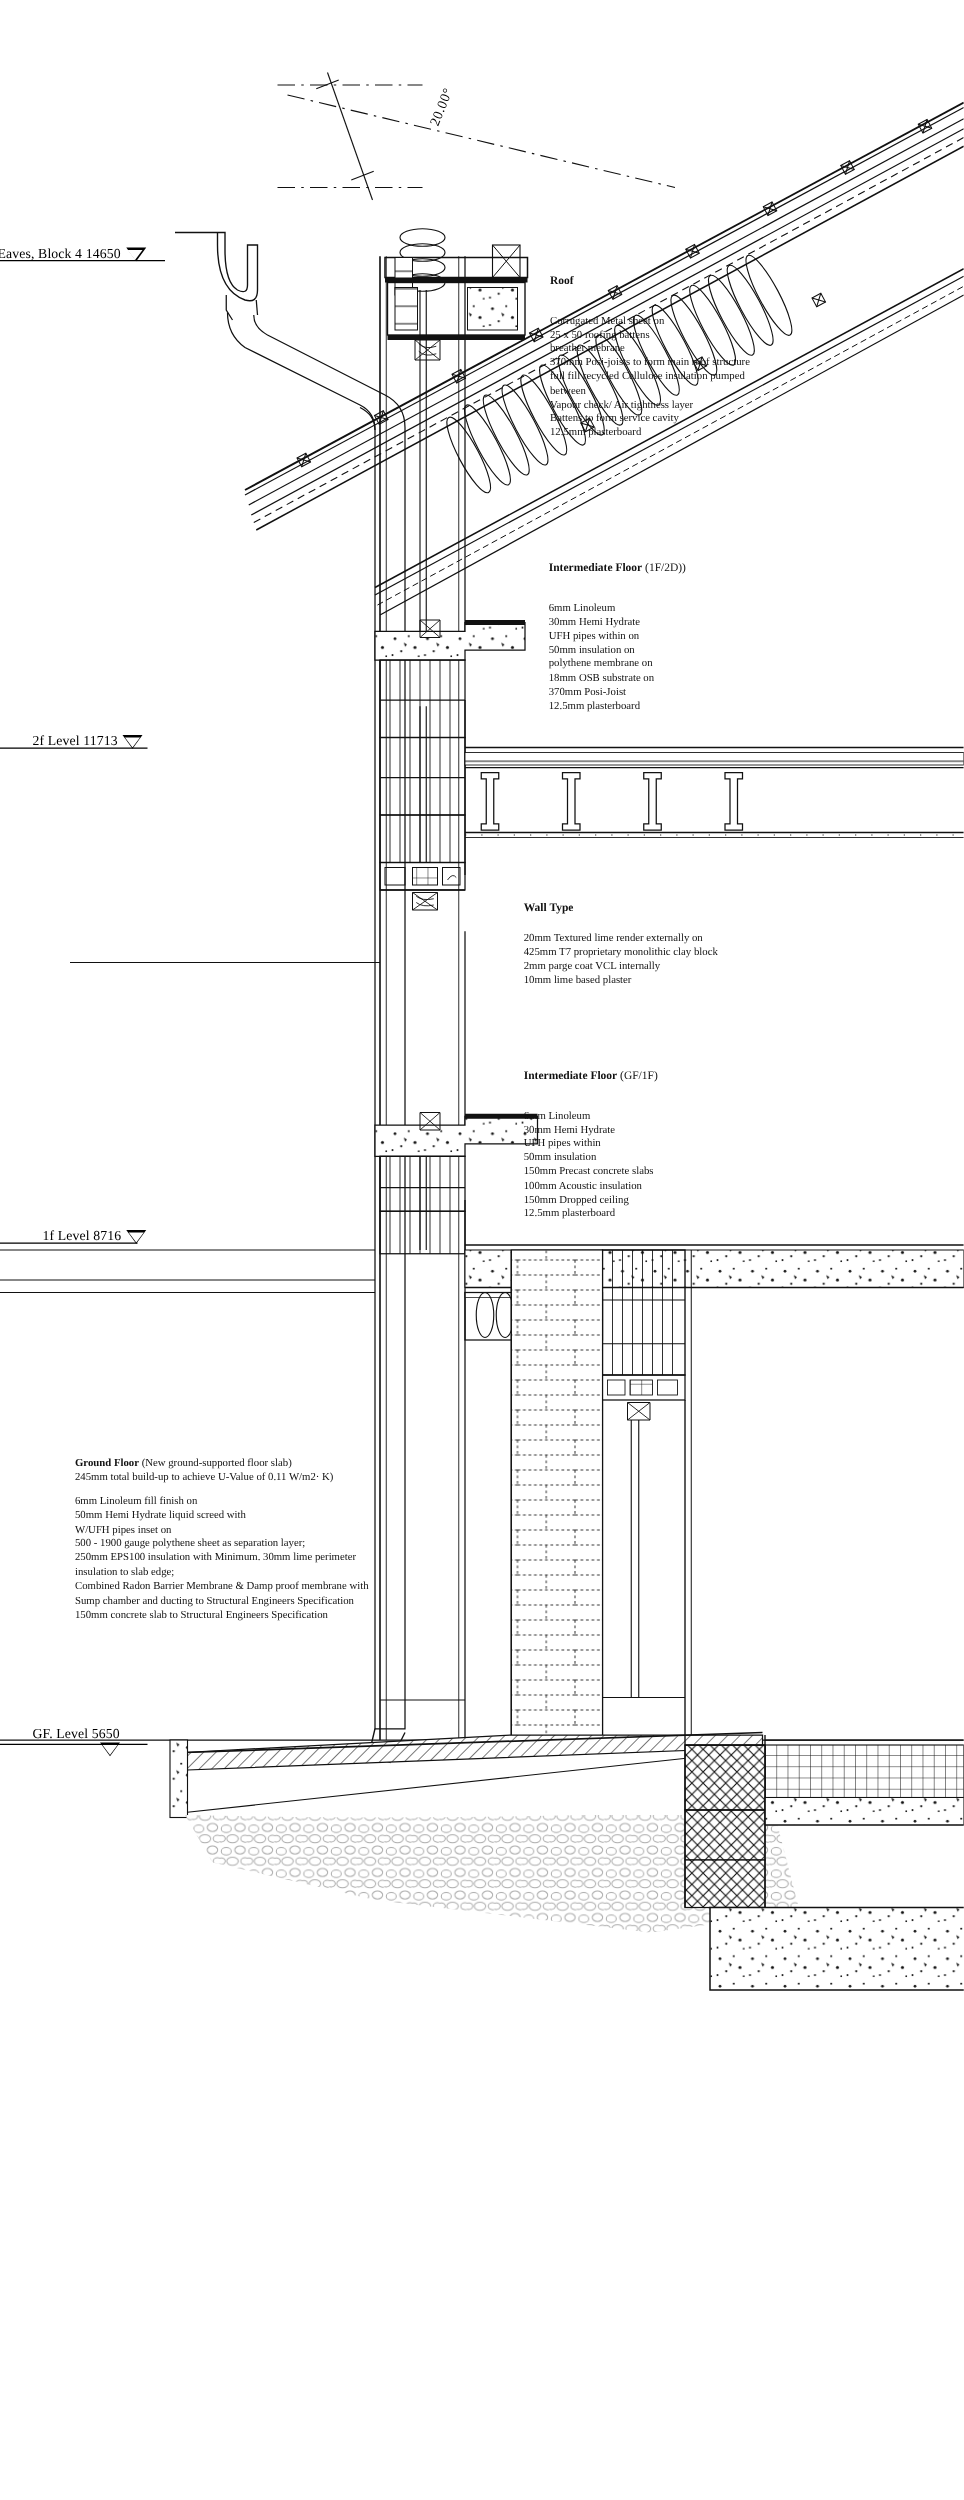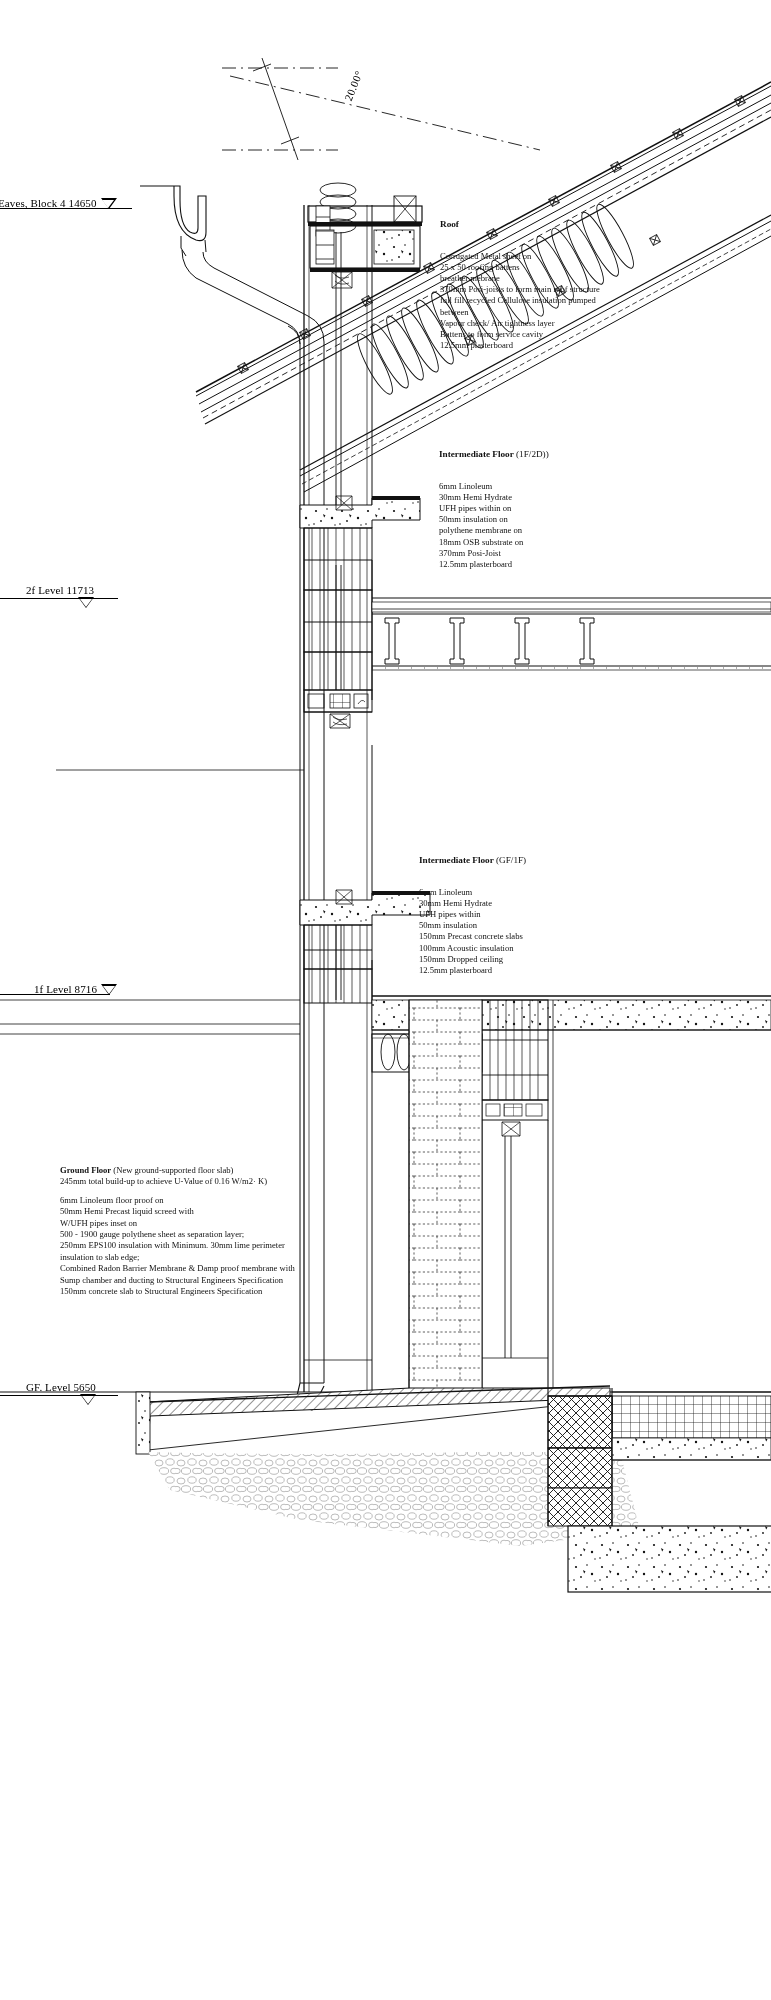--- a/index.html
+++ b/index.html
@@ -410,21 +410,21 @@
 
     </g>
   </svg>
 
   <div class="lvl" style="left:-2px;top:194px;">
     <span class="txt">Eaves, Block 4  14650</span>
     <span class="tri"></span>
     <span class="rule" style="width:136px;top:14px;left:-2px;"></span>
   </div>
 
-  <div class="lvl" style="left:26px;top:584px;flex-direction:column;">
+  <div class="lvl" style="left:26px;top:584px;">
     <span class="txt">2f Level  11713</span>
     <span class="tri"></span>
     <span class="rule" style="width:118px;top:14px;left:-26px;"></span>
   </div>
 
   <div class="lvl" style="left:34px;top:980px;align-items:flex-end;">
     <span class="txt">1f Level  8716</span>
     <span class="tri"></span>
     <span class="rule" style="width:110px;top:14px;left:-34px;"></span>
   </div>
@@ -455,39 +455,46 @@
     <span class="body">6mm Linoleum
 30mm Hemi Hydrate
 UFH pipes within on
 50mm insulation on
 polythene membrane on
 18mm OSB substrate on
 370mm Posi-Joist
 12.5mm plasterboard</span>
   </div>
 
+  <div class="note" style="left:419px;top:710px;width:352px;">
+    <span class="hd" style="margin-bottom:1px;"><span>Wall Type</span><span class="sub"></span></span>
+    <span class="body">20mm Textured lime render externally on
+425mm T7 proprietary monolithic clay block
+2mm parge coat VCL internally
+10mm lime based plaster</span>
+  </div>
 
   <div class="note" style="left:419px;top:844px;width:352px;">
     <span class="hd"><span>Intermediate Floor</span><span class="sub"> (GF/1F)</span></span>
     <span class="body">6mm Linoleum
 30mm Hemi Hydrate
 UFH pipes within
 50mm insulation
 150mm Precast concrete slabs
 100mm Acoustic insulation
 150mm Dropped ceiling
 12.5mm plasterboard</span>
   </div>
 
   <div class="gf-note" style="left:60px;top:1165px;width:360px;text-align:left;">
     <span class="ln"><span class="hd">Ground Floor</span><span class="sub"> (New ground-supported floor slab)</span></span>
-    <span class="ln">245mm total build-up to achieve U-Value of 0.16  W/m2· K)</span>
+    <span class="ln">245mm total build-up to achieve U-Value of 0.11  W/m2· K)</span>
     <span class="gap"></span>
-    <span class="ln">6mm Linoleum floor proof on</span>
-    <span class="ln">50mm Hemi Precast liquid screed with</span>
+    <span class="ln">6mm Linoleum fill finish on</span>
+    <span class="ln">50mm Hemi Hydrate liquid screed with</span>
     <span class="ln">W/UFH pipes inset on</span>
     <span class="ln">500 - 1900 gauge polythene sheet as separation layer;</span>
     <span class="ln">250mm EPS100 insulation with Minimum. 30mm lime perimeter</span>
     <span class="ln">insulation to slab edge;</span>
     <span class="ln">Combined Radon Barrier Membrane &amp; Damp proof membrane with</span>
     <span class="ln">Sump chamber and ducting to Structural Engineers Specification</span>
     <span class="ln">150mm concrete slab to Structural Engineers Specification</span>
   </div>
 
 </div>

